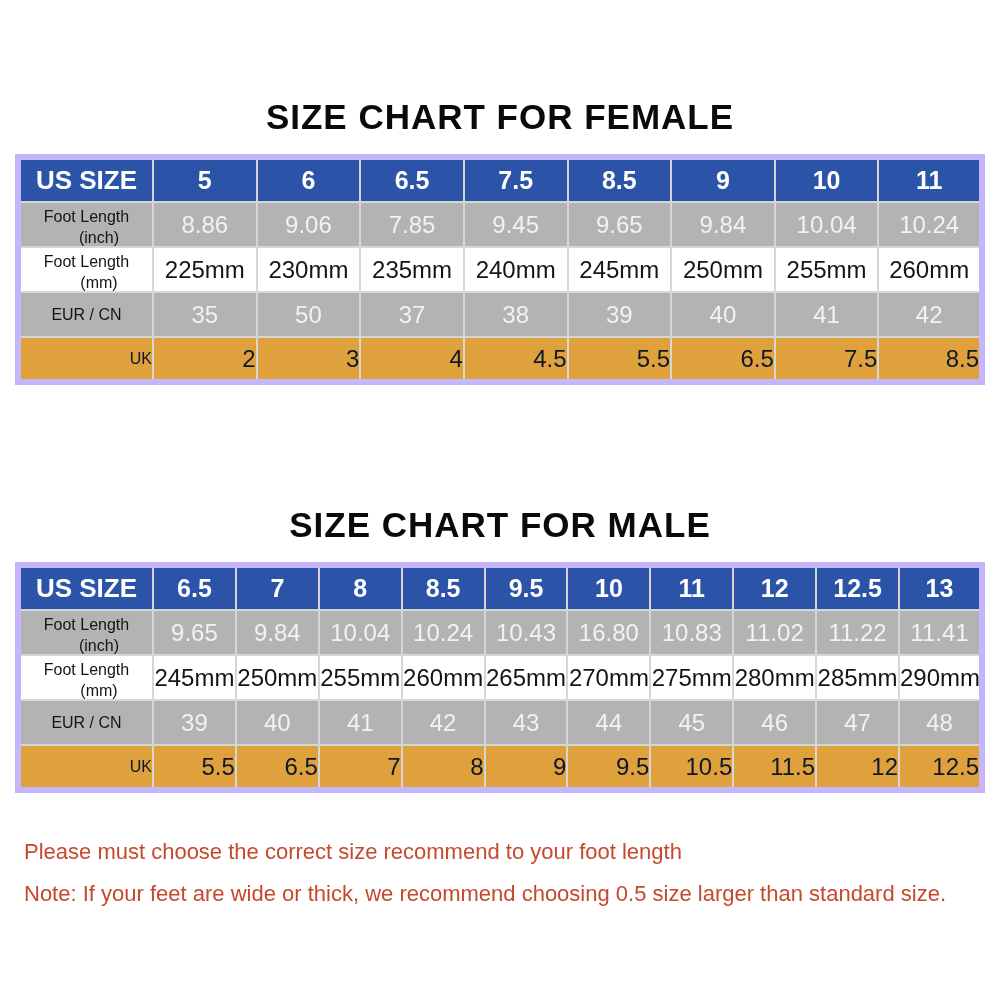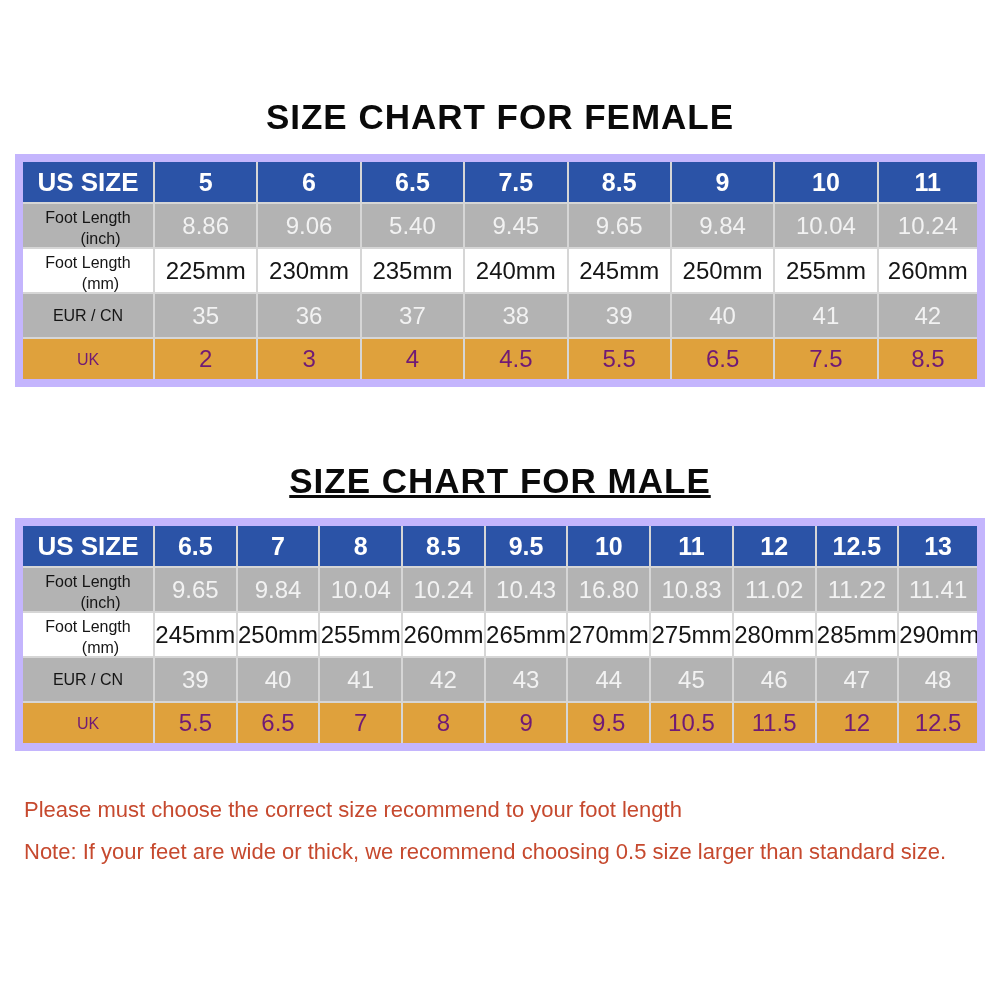--- a/index.html
+++ b/index.html
@@ -14,27 +14,27 @@
   }
   .chart-title {
     margin: 0;
     padding-top: 97px;
     text-align: center;
     font-size: 35px;
     font-weight: bold;
     letter-spacing: 1px;
     color: var(--title-black, #0a0a0a);
   }
-  .chart-title.male { padding-top: 74px; text-decoration: underline; }
+  .chart-title.male { padding-top: 120px; }
   .size-table {
     width: 970px;
     margin: 17px auto 0 auto;
     border-collapse: collapse;
     table-layout: fixed;
-    border: 8px solid #c4b5fd;
+    border: 6px solid #c4b5fd;
   }
   .size-table td {
     border: 2px solid #d6d6d6;
     height: 45px;
     padding: 0;
     text-align: center;
     vertical-align: middle;
     font-size: 24px;
     overflow: hidden;
   }
@@ -49,21 +49,22 @@
   .row-gray td {
     background: var(--row-gray, #b3b3b3);
     color: var(--value-on-gray, #f2f2f2);
   }
   .row-white td {
     background: #ffffff;
     color: #151515;
   }
   .row-orange td {
     background: var(--row-orange, #dfa13c);
-    color: #701a75;
+    color: #0f172a;
+    text-align: right;
   }
   .row-gray .label-cell, .row-white .label-cell { color: #151515; }
   .label-main { font-size: 16px; line-height: 25px; }
   .label-sub  { font-size: 16px; line-height: 17px; padding-left: 25px; }
   .notes {
     margin: 46px 0 0 24px;
     color: var(--note-red, #c6492e);
     font-size: 22px;
   }
   .notes p { margin: 0 0 16px 0; line-height: 26px; }
@@ -90,21 +91,21 @@
           <td>10</td>
           <td>11</td>
         </tr>
         <tr class="row-gray">
           <td class="label-cell">
             <div class="label-main">Foot Length</div>
             <div class="label-sub">(inch)</div>
           </td>
           <td>8.86</td>
           <td>9.06</td>
-          <td>5.40</td>
+          <td>7.85</td>
           <td>9.45</td>
           <td>9.65</td>
           <td>9.84</td>
           <td>10.04</td>
           <td>10.24</td>
         </tr>
         <tr class="row-white">
           <td class="label-cell">
             <div class="label-main">Foot Length</div>
             <div class="label-sub">(mm)</div>
@@ -116,21 +117,21 @@
           <td>245mm</td>
           <td>250mm</td>
           <td>255mm</td>
           <td>260mm</td>
         </tr>
         <tr class="row-gray">
           <td class="label-cell">
             <div class="label-main">EUR / CN</div>
           </td>
           <td>35</td>
-          <td>36</td>
+          <td>50</td>
           <td>37</td>
           <td>38</td>
           <td>39</td>
           <td>40</td>
           <td>41</td>
           <td>42</td>
         </tr>
         <tr class="row-orange">
           <td class="label-cell">
             <div class="label-main">UK</div>

